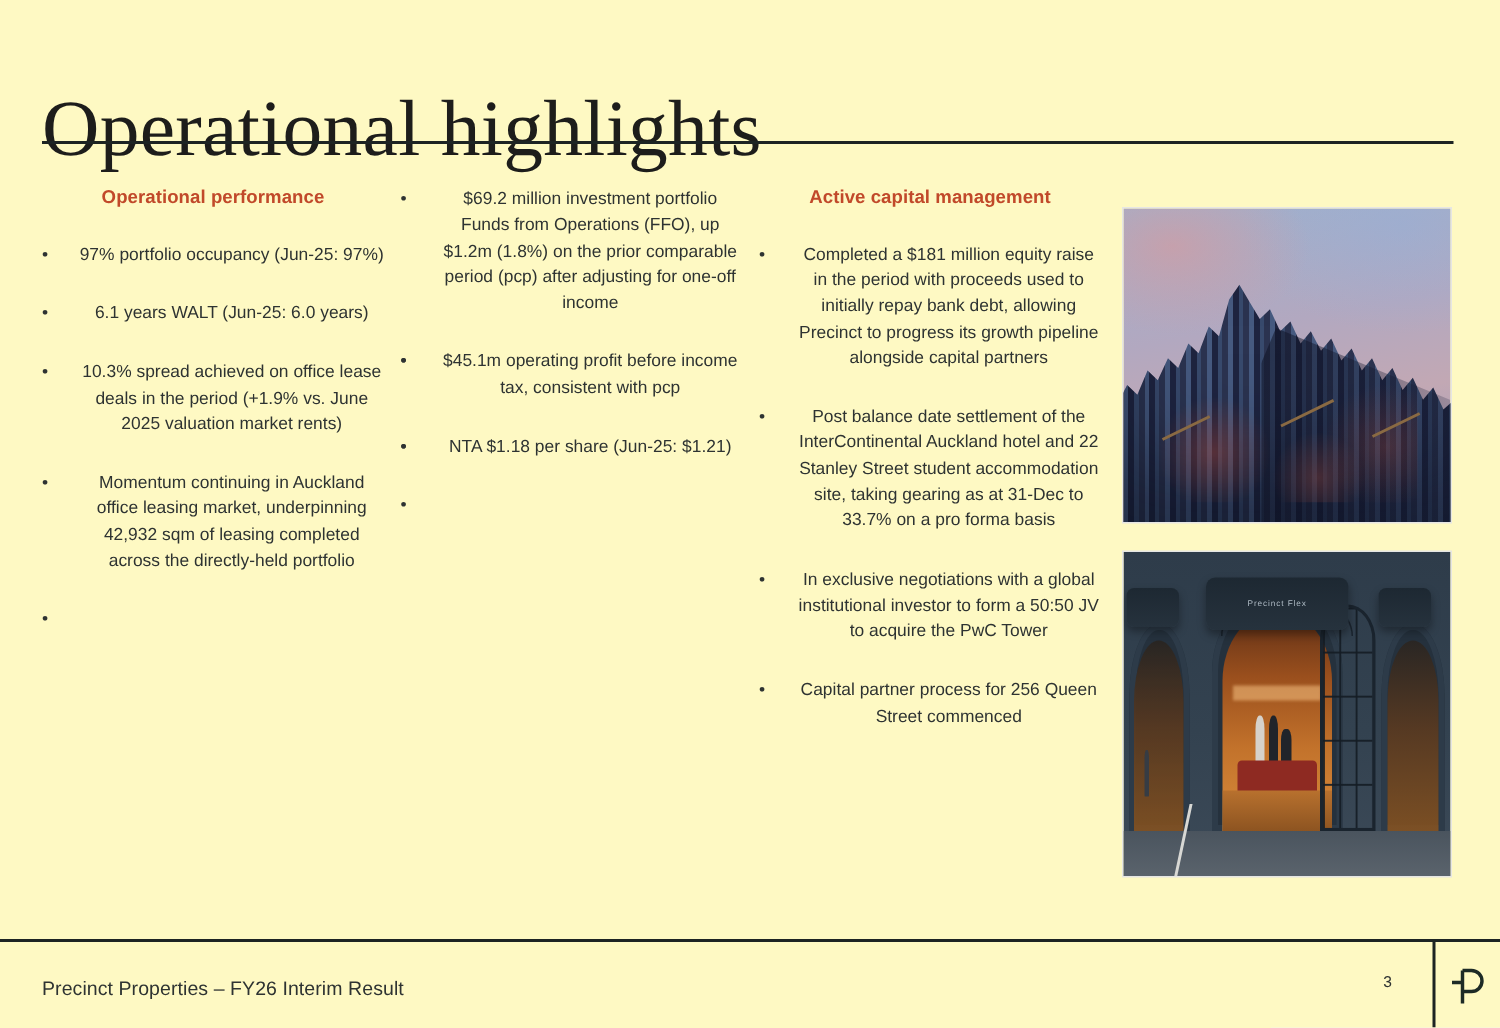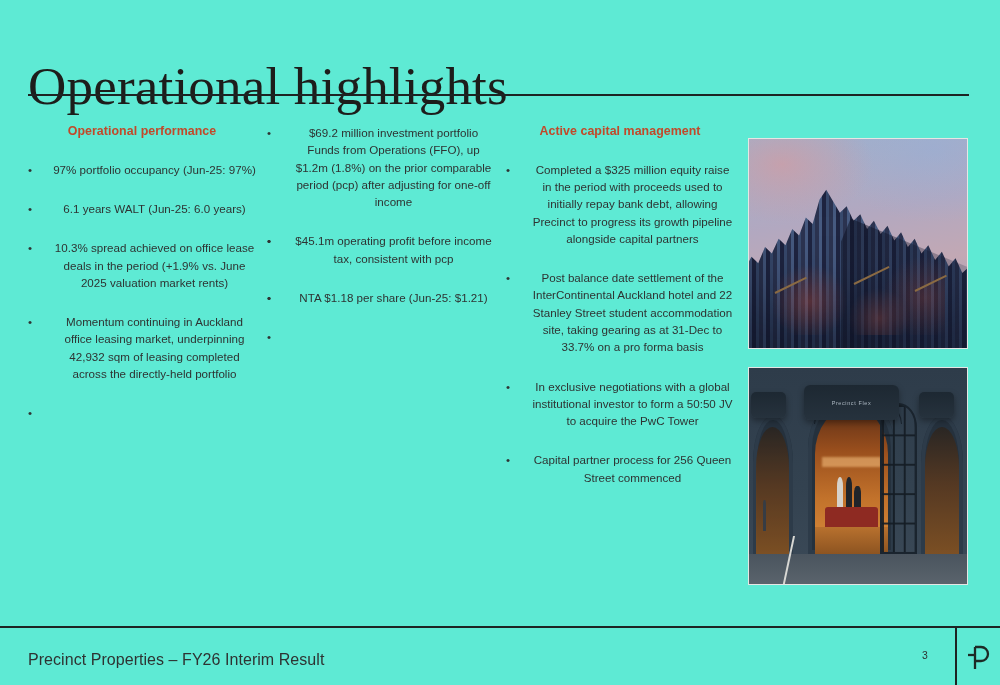--- a/index.html
+++ b/index.html
@@ -11,21 +11,21 @@
     height: 685px;
     background: #f2f2f0;
     font-family: "Liberation Sans", sans-serif;
     overflow: hidden;
     position: relative;
   }
 
   .slide {
     position: absolute;
     inset: 0;
-    background: #5eead4;
+    background: #fef9c3;
   }
 
   
   .title {
     position: absolute;
     left: 28px;
     top: 22px;
     font-family: "Liberation Serif", serif;
     font-size: 53px;
     line-height: 1.08;
@@ -301,21 +301,21 @@
     left: 955px;
     top: 628px;
     width: 2px;
     height: 57px;
     background: #1d2423;
   }
   .footer-text {
     position: absolute;
     left: 28px;
     top: 651px;
-    font-size: 16px;
+    font-size: 13px;
     color: #2e3332;
     letter-spacing: 0.05px;
   }
   .page-number {
     position: absolute;
     left: 905px;
     top: 650px;
     width: 40px;
     text-align: center;
     font-size: 10.4px;
@@ -386,21 +386,21 @@
         <span class="dot">•</span>
       </li>
     </ul>
   </div>
 
   <div class="col col3">
     <div class="col-head">Active capital management</div>
     <ul class="bullets">
       <li>
         <span class="dot">•</span>
-        <span>Completed a $325 million equity raise in the period with proceeds used to initially repay bank debt, allowing Precinct to progress its growth pipeline alongside capital partners</span>
+        <span>Completed a $181 million equity raise in the period with proceeds used to initially repay bank debt, allowing Precinct to progress its growth pipeline alongside capital partners</span>
       </li>
       <li>
         <span class="dot">•</span>
         <span>Post balance date settlement of the InterContinental Auckland hotel and 22 Stanley Street student accommodation site, taking gearing as at 31-Dec to 33.7% on a pro forma basis</span>
       </li>
       <li>
         <span class="dot">•</span>
         <span>In exclusive negotiations with a global institutional investor to form a 50:50 JV to acquire the PwC Tower</span>
       </li>
       <li>

